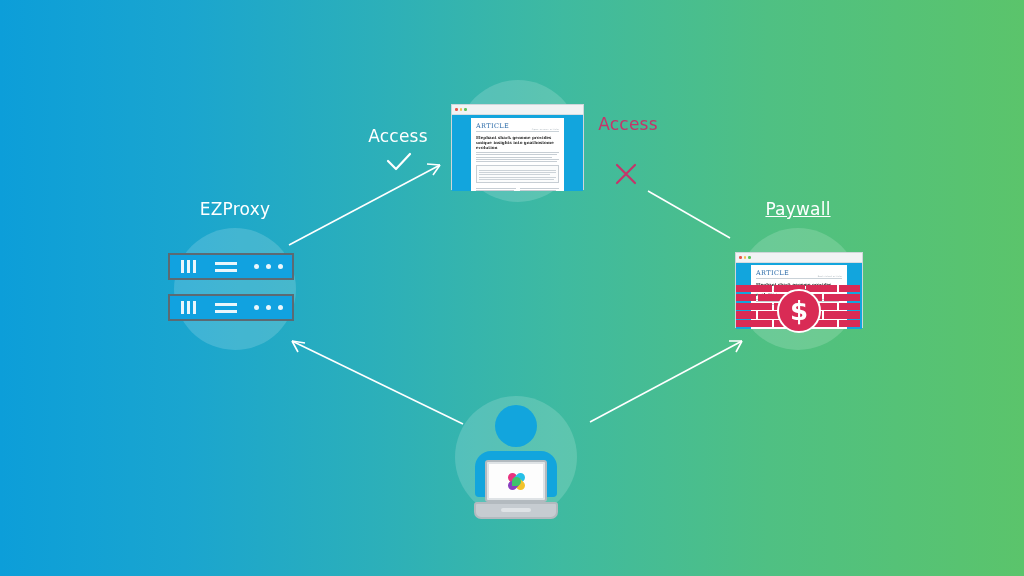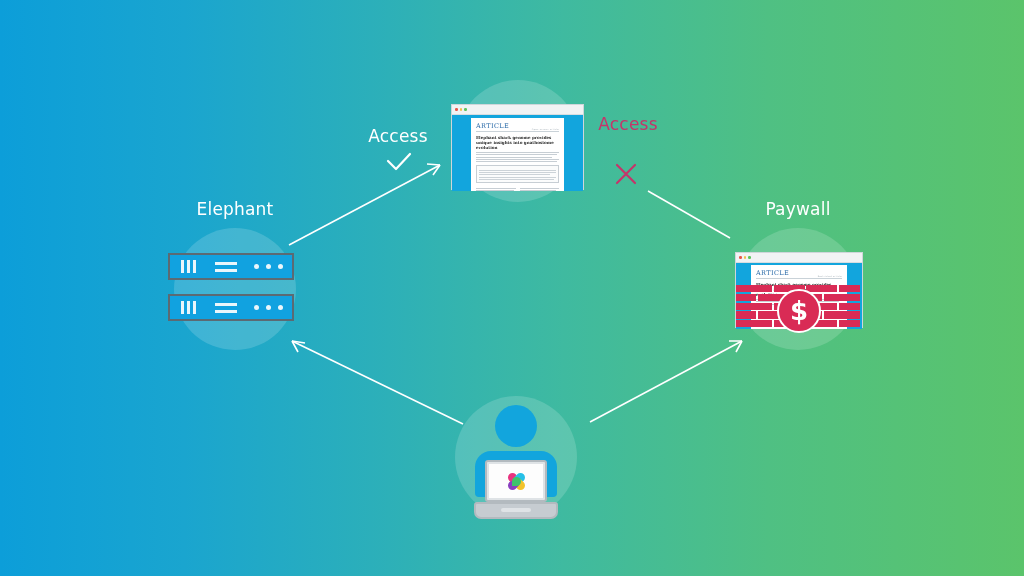--- a/index.html
+++ b/index.html
@@ -197,21 +197,21 @@
     <g>
       <line x1="590" y1="422" x2="742" y2="341" stroke="#ffffff" stroke-width="1.6"></line>
       <path d="M742 341 L729 341 M742 341 L736 352" stroke="#ffffff" stroke-width="1.6" fill="none"></path>
     </g>
 
     <g>
       <line x1="648" y1="191" x2="730" y2="238" stroke="#ffffff" stroke-width="1.6"></line>
     </g>
   </svg>
 
-  <div class="label" style="left:176px; top:199px; width:118px;">Elephant</div>
+  <div class="label" style="left:176px; top:199px; width:118px;">EZProxy</div>
 
   <div id="ezproxy-icon">
     <div class="rack top">
       <span class="rack-bars">
           <i></i>
           <i></i>
           <i></i>
         </span>
       <span class="rack-lines">
           <i></i>
@@ -289,21 +289,21 @@
     </div>
   </div>
 
   <div class="label label-restricted" style="left:568px; top:114px; width:120px;">
     <div>Access</div>
   </div>
   <svg class="markbox" style="left:612px; top:160px;" width="28" height="28" viewBox="0 0 28 28">
     <path d="M5 5 L23 23 M23 5 L5 23" stroke="#c4356a" stroke-width="2.2" fill="none" stroke-linecap="round"></path>
   </svg>
 
-  <div class="label" style="left:739px; top:199px; width:118px;">Paywall</div>
+  <div class="label" style="left:739px; top:199px; width:118px;text-decoration:underline;">Paywall</div>
 
   <div id="paywall-icon">
     <div class="browser-bar">
       <i class="dot-r"></i>
       <i class="dot-y"></i>
       <i class="dot-g"></i>
     </div>
     <div class="browser-body">
       <div class="paper">
         <div class="paper-head">

